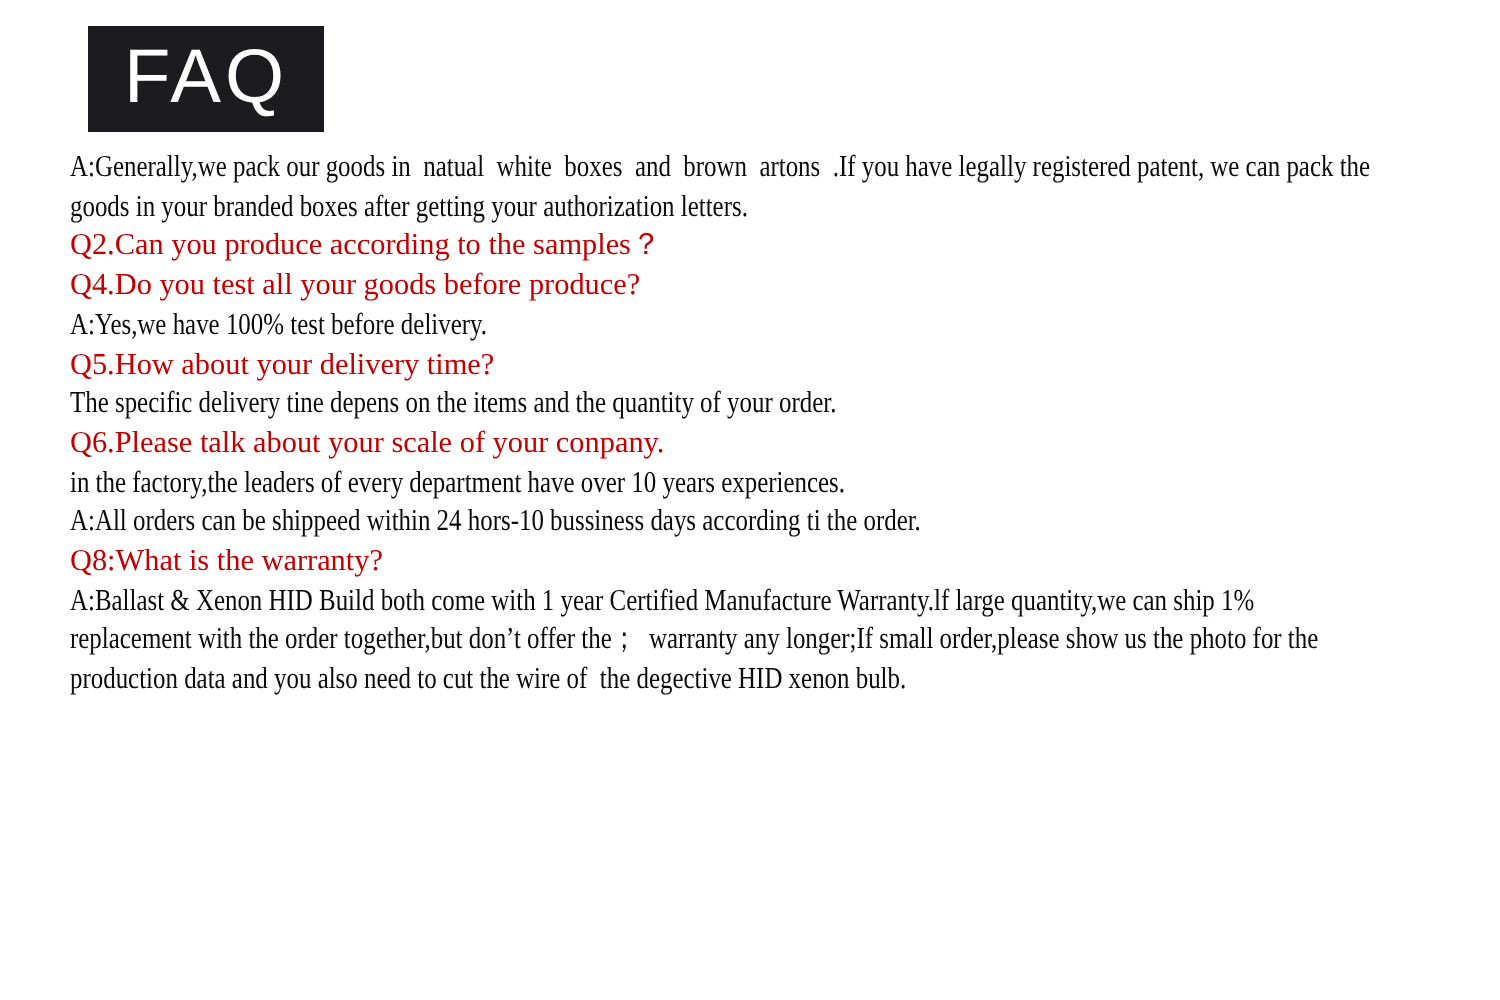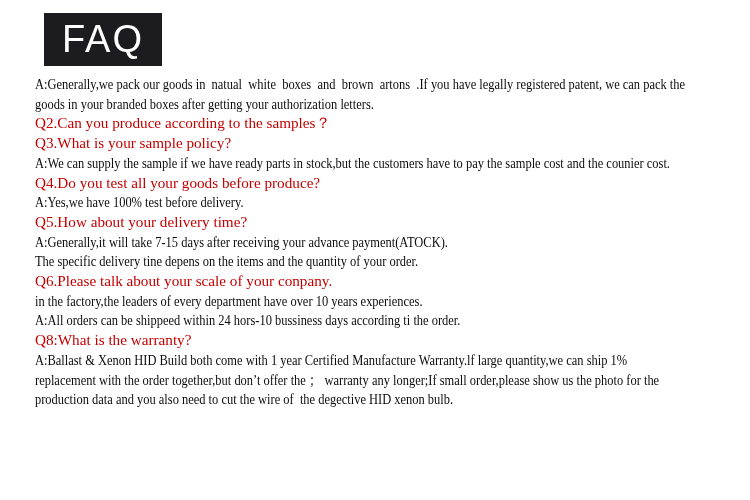--- a/index.html
+++ b/index.html
@@ -44,30 +44,25 @@
 
 <div class="faq-list">
     <div class="item">
       <div class="line a"><span class="cond">A:Generally,we pack our goods in  natual  white  boxes  and  brown  artons  .If you have legally registered patent, we can pack the</span></div>
       <div class="line a"><span class="cond">goods in your branded boxes after getting your authorization letters.</span></div>
     </div>
     <div class="item">
       <div class="line q">Q2.Can you produce according to the samples？</div>
     </div>
     <div class="item">
-      <div class="line q">Q3.What is your sample policy?</div>
-      <div class="line a"><span class="cond">A:We can supply the sample if we have ready parts in stock,but the customers have to pay the sample cost and the counier cost.</span></div>
-    </div>
-    <div class="item">
       <div class="line q">Q4.Do you test all your goods before produce?</div>
       <div class="line a"><span class="cond">A:Yes,we have 100% test before delivery.</span></div>
     </div>
     <div class="item">
       <div class="line q">Q5.How about your delivery time?</div>
-      <div class="line a"><span class="cond">A:Generally,it will take 7-15 days after receiving your advance payment(ATOCK).</span></div>
       <div class="line a"><span class="cond">The specific delivery tine depens on the items and the quantity of your order.</span></div>
     </div>
     <div class="item">
       <div class="line q">Q6.Please talk about your scale of your conpany.</div>
       <div class="line a"><span class="cond">in the factory,the leaders of every department have over 10 years experiences.</span></div>
     </div>
     <div class="item">
       <div class="line a"><span class="cond">A:All orders can be shippeed within 24 hors-10 bussiness days according ti the order.</span></div>
     </div>
     <div class="item">

